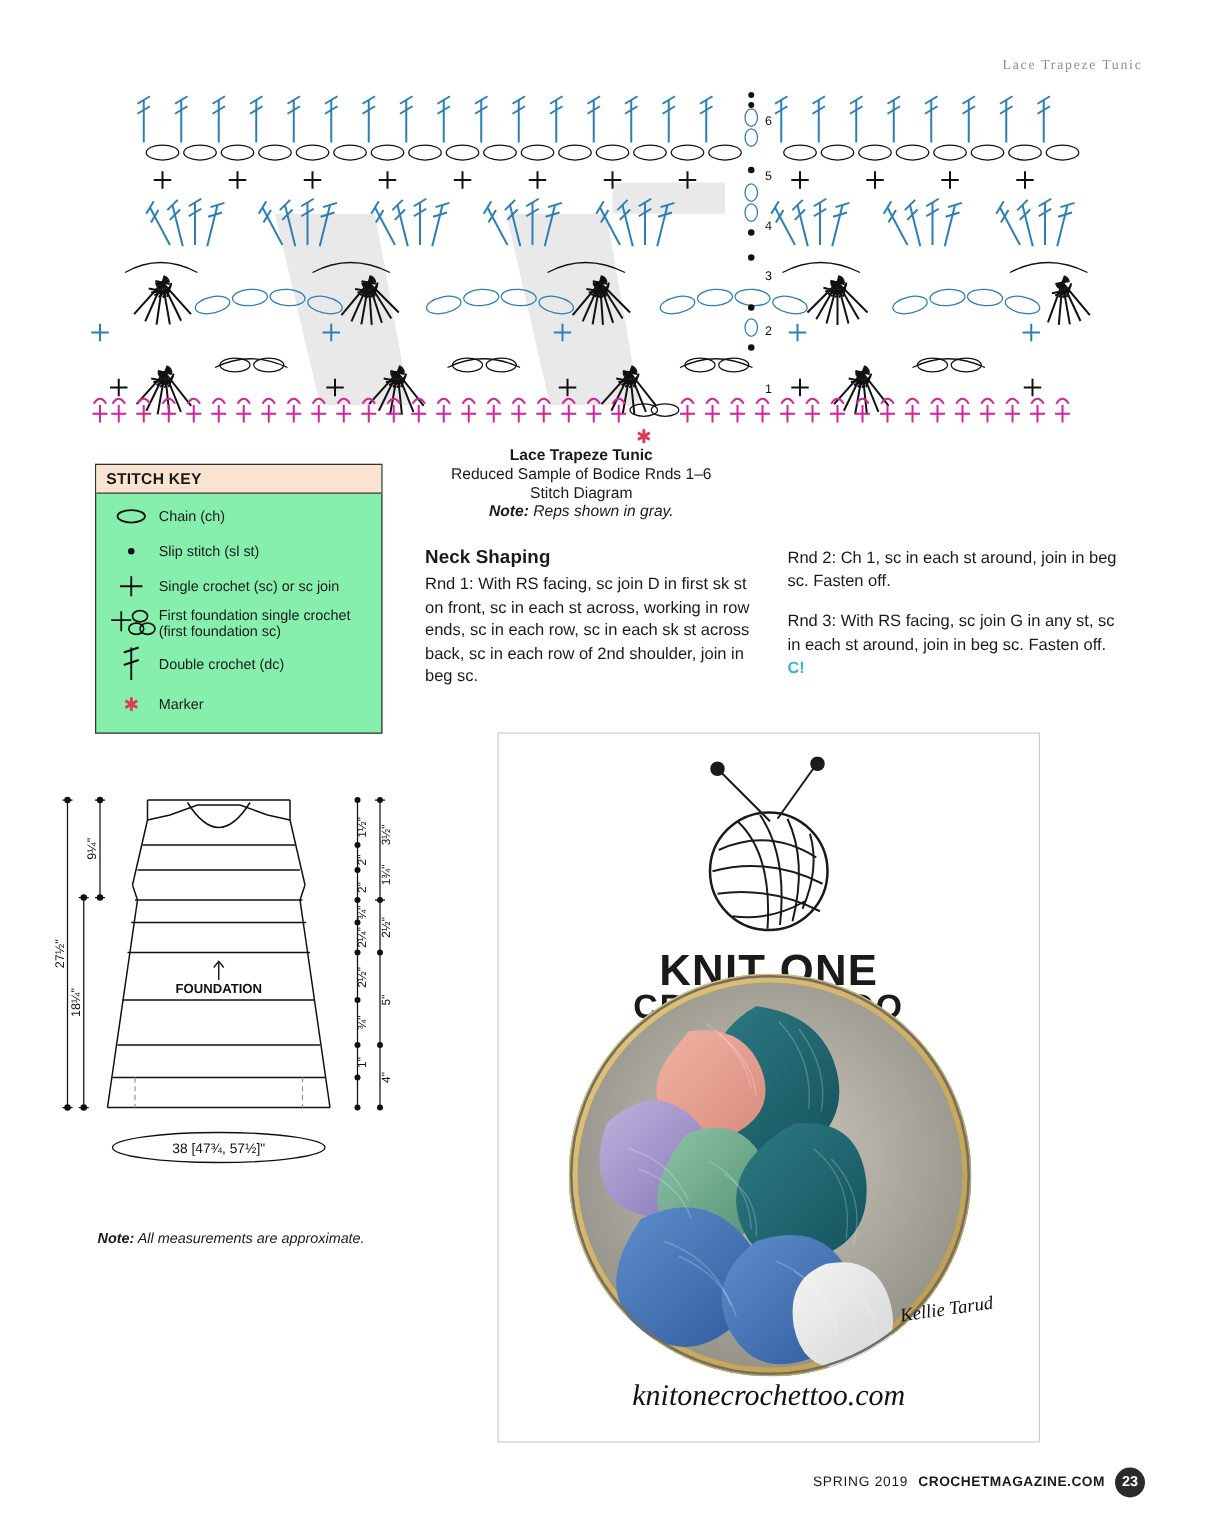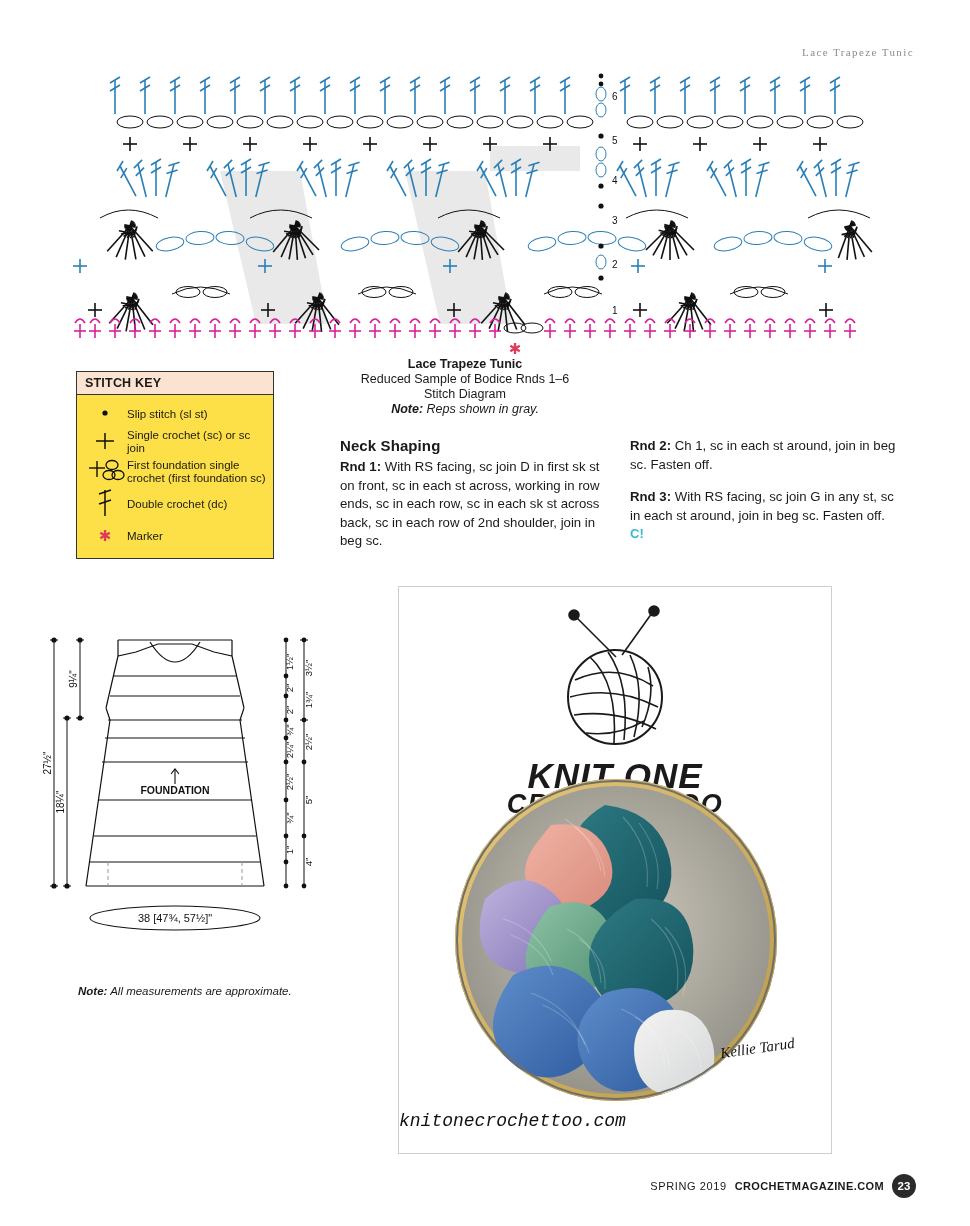--- a/index.html
+++ b/index.html
@@ -49,23 +49,23 @@
   }
   .diagram-caption .title { font-weight: bold; }
   .diagram-caption .note { font-style: italic; font-weight: bold; }
   .diagram-caption .note em { font-weight: normal; font-style: italic; }
 
   
   .stitch-key {
     position: absolute;
     left: 76px;
     top: 371px;
-    width: 198px;
+    width: 230px;
     border: 1px solid #333;
-    background: #fde047;
+    background: #86efac;
     box-sizing: border-box;
   }
   .stitch-key .sk-head {
     background: #fbe3d2;
     border-bottom: 1px solid #333;
     font-size: 12.5px;
     font-weight: bold;
     padding: 4px 8px;
     letter-spacing: .2px;
   }
@@ -96,21 +96,21 @@
     margin: 0 0 4px 0;
     font-size: 15px;
     font-weight: bold;
     letter-spacing: .1px;
   }
   .body-text {
     font-size: 13.2px;
     line-height: 18.5px;
     text-align: left;
   }
-  .body-text b { font-weight: bold; }
+  .body-text b { font-weight: normal; }
   .right-col {
     position: absolute;
     left: 630px;
     top: 437px;
     width: 268px;
   }
   .endmark {
     color: #39b9ce;
     font-weight: bold;
     font-size: 13px;
@@ -149,41 +149,41 @@
     position: absolute;
     left: 0; right: 0;
     top: 18px;
     text-align: center;
   }
   .ad-brand {
     font-family: "Liberation Sans", sans-serif;
     font-weight: bold;
     letter-spacing: 1px;
     line-height: .95;
-    font-style: italic;
   }
   .ad-brand .l1 { font-size: 35px; }
   .ad-brand .l2 { font-size: 27px; letter-spacing: 1.6px; }
   .ad-photo {
     position: absolute;
     left: 56px;
     top: 192px;
     width: 322px;
     height: 322px;
     border-radius: 50%;
     overflow: hidden;
     background: #d6d2c8;
   }
   .ad-url {
     position: absolute;
     left: 0; right: 0;
     bottom: 22px;
-    font-family: Liberation Mono, monospace;
+    text-align: center;
+    font-family: Liberation Serif, serif;
     font-style: italic;
-    font-size: 18px;
+    font-size: 24px;
     color: #111;
   }
   .ad-sign {
     position: absolute;
     right: 36px;
     bottom: 96px;
     font-family: "Liberation Serif", serif;
     font-style: italic;
     font-size: 15px;
     color: #111;
@@ -981,20 +981,28 @@
   <div>Stitch Diagram</div>
   <div class="note">
     <span>Note:</span><em> Reps shown in gray.</em>
   </div>
 </div>
 
 <div class="stitch-key">
   <div class="sk-head">STITCH KEY</div>
   <div class="sk-body">
 
+    <div class="sk-row">
+      <div class="sk-sym">
+        <svg width="26" height="14">
+            <ellipse cx="13" cy="7" rx="11" ry="5" fill="none" stroke="#111" stroke-width="1.4"></ellipse>
+          </svg>
+      </div>
+      <div class="sk-label">Chain (ch)</div>
+    </div>
 
     <div class="sk-row">
       <div class="sk-sym">
         <svg width="26" height="14">
             <circle cx="13" cy="7" r="2.6" fill="#111"></circle>
           </svg>
       </div>
       <div class="sk-label">Slip stitch (sl st)</div>
     </div>
 

